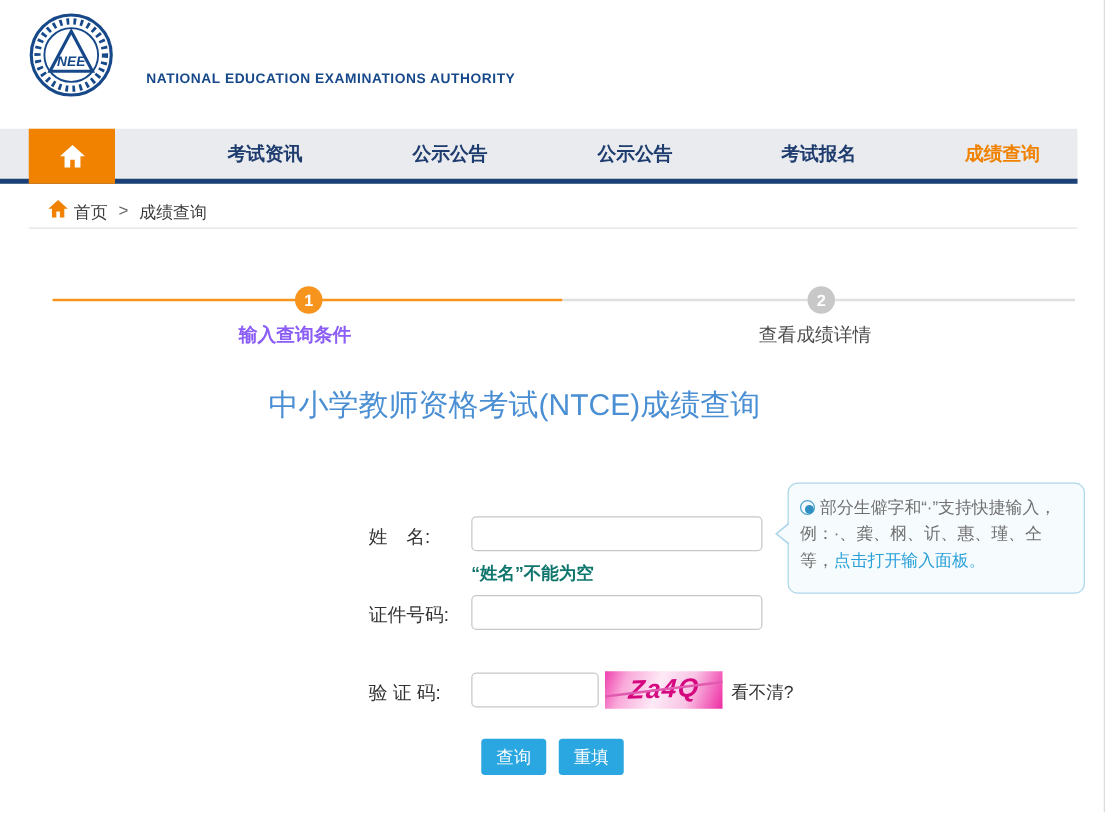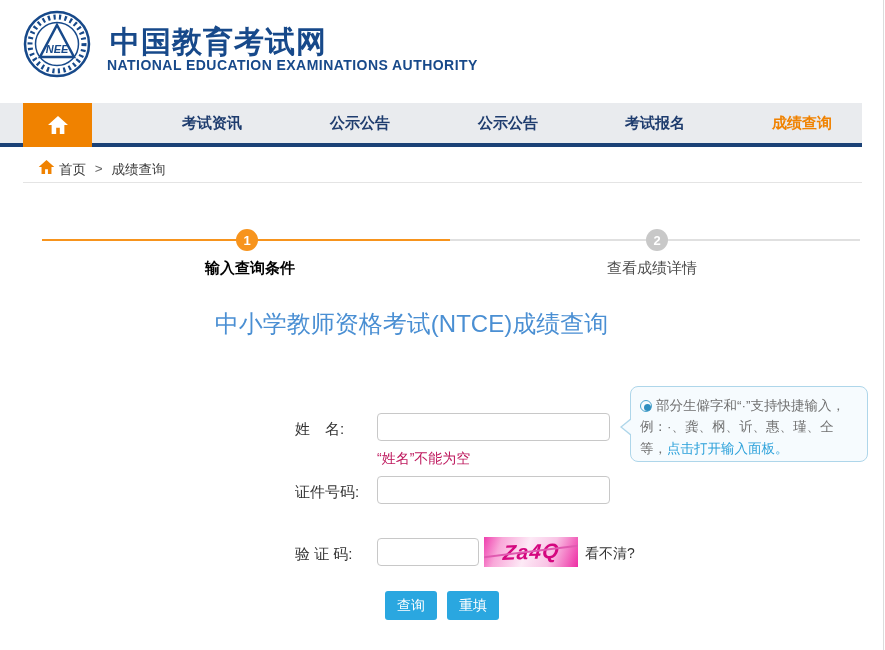--- a/index.html
+++ b/index.html
@@ -4,21 +4,21 @@
 <style>
   * { margin:0; padding:0; box-sizing:border-box; }
   body { font-family:"Liberation Sans","DejaVu Sans",sans-serif; background:#fff; }
   .page { position:relative; width:885px; height:650px; background:#fff; overflow:hidden; }
 
   
   .logo-link { position:absolute; left:23px; top:10px; width:330px; height:80px; cursor:pointer; }
   .logo-emblem { position:absolute; left:0; top:0; }
   .site-title { position:absolute; left:87px; top:12px; font-size:30px; font-weight:bold;
                 color:#17498a; letter-spacing:1px; white-space:nowrap; }
-  .site-subtitle { position:absolute; left:84px; top:47px; font-size:14px; font-weight:bold;
+  .site-subtitle { position:absolute; left:94px; top:47px; font-size:11px; font-weight:bold;
                    color:#17498a; letter-spacing:0.45px; white-space:nowrap; }
 
   
   .nav-bar { position:absolute; left:0; top:103px; width:862px; height:44px;
              background:#e9ebee; border-bottom:4px solid #1b4176; }
   .nav-home { position:absolute; left:23px; top:103px; width:69px; height:44px;
               background:#f08200; z-index:2; display:flex; align-items:center; justify-content:center;
               cursor:pointer; }
   .nav-tab { position:absolute; top:114px; transform:translateX(-50%); font-size:15px;
              font-weight:bold; color:#1e3c6e; white-space:nowrap; cursor:pointer; }
@@ -35,55 +35,55 @@
 
   
   .line-active { position:absolute; left:42px; top:239px; width:408px; height:2px; background:#f7941d; }
   .line-rest { position:absolute; left:450px; top:239px; width:410px; height:2px; background:#e0e0e0; }
   .step-circle { position:absolute; top:229px; width:22px; height:22px; border-radius:50%;
                  color:#fff; font-size:13px; font-weight:bold; display:flex; align-items:center;
                  justify-content:center; z-index:2; }
   .step1-circle { left:236px; background:#f7941d; }
   .step2-circle { left:646px; background:#c8c8c8; }
   .step-label { position:absolute; top:259px; transform:translateX(-50%); font-size:15px; white-space:nowrap; }
-  .step1-label { left:250px; color:#000000; font-weight:bold; }
+  .step1-label { left:236px; color:#8b5cf6; font-weight:bold; }
   .step2-label { left:652px; color:#4d4d4d; }
 
   
   .page-title { position:absolute; left:0; top:308px; width:823px; text-align:center;
                 font-size:24px; color:#4a8fd3; }
 
   
   .f-label { position:absolute; font-size:15px; color:#333; white-space:nowrap; }
   .f-input { position:absolute; border:1px solid #c8c8c8; border-radius:4px; background:#fff;
              height:28px; font-size:15px; padding:0 8px; outline:none; color:#333;
              font-family:"Liberation Sans","DejaVu Sans",sans-serif; }
   .name-label { left:295px; top:420px; }
   .name-input { left:377px; top:413px; width:233px; }
-  .name-error { position:absolute; left:377px; top:450px; font-size:14px; color:#be185d; }
+  .name-error { position:absolute; left:377px; top:450px; font-size:14px; color:#0f766e;font-weight:bold; }
   .cert-label { left:295px; top:483px; }
   .cert-input { left:377px; top:476px; width:233px; }
   .captcha-label { left:295px; top:545px; }
   .captcha-input { left:377px; top:538px; width:102px; }
   .captcha-img { position:absolute; left:484px; top:537px; width:94px; height:30px;
                  background:linear-gradient(110deg,#ef3fae 0%,#f9a8d9 18%,#fdeaf6 45%,#f9c4e5 70%,#ee2ca4 100%);
                  display:flex; align-items:center; justify-content:center; cursor:pointer; overflow:hidden; }
   .captcha-txt { font-size:21px; font-weight:bold; font-style:italic; color:#d4077f;
                  transform:skewX(-6deg) rotate(-2deg); letter-spacing:1px; }
   .captcha-img::after { content:""; position:absolute; left:-4px; top:13px; width:110px; height:1.5px;
                         background:#e05ab0; transform:rotate(-7deg); }
   .captcha-refresh { position:absolute; left:585px; top:545px; font-size:14px; color:#333; cursor:pointer; }
   .btn { position:absolute; top:591px; height:29px; padding:0 12px; background:#2aa7e0; color:#fff;
          border:none; border-radius:3px; font-size:14px; cursor:pointer;
          font-family:Liberation Serif, serif; }
   .btn-query { left:385px; }
   .btn-reset { left:447px; }
 
   
-  .tooltip { position:absolute; left:630px; top:386px; width:238px; height:76px;
+  .tooltip { position:absolute; left:630px; top:386px; width:238px; height:89px;
              border:1px solid #aed6ea; border-radius:8px; background:#f6fbfe;
              padding:8px 18px 8px 9px; font-size:13.5px; color:#707070; line-height:1.58; }
   .tooltip-arrow-border { position:absolute; left:-11px; top:31px; width:0; height:0;
              border-top:9px solid transparent; border-bottom:9px solid transparent;
              border-right:11px solid #aed6ea; }
   .tooltip-arrow-fill { position:absolute; left:-9px; top:32px; width:0; height:0;
              border-top:8px solid transparent; border-bottom:8px solid transparent;
              border-right:10px solid #f6fbfe; }
   .radio-ico { display:inline-block; width:12px; height:12px; border:1.5px solid #4ba3cc;
                border-radius:50%; position:relative; vertical-align:-2px; margin-right:4px; }
@@ -97,21 +97,20 @@
 <div class="page">
 
   <div class="logo-link">
     <svg class="logo-emblem" width="68" height="68" viewBox="0 0 68 68">
       <circle cx="34" cy="34" r="32" fill="#ffffff" stroke="#17498a" stroke-width="2.5"></circle>
       <circle cx="34" cy="34" r="27" fill="none" stroke="#17498a" stroke-width="5" stroke-dasharray="2.2 3.4"></circle>
       <circle cx="34" cy="34" r="21.5" fill="#ffffff" stroke="#17498a" stroke-width="1.5"></circle>
       <polygon points="34,15 51,47 17,47" fill="none" stroke="#17498a" stroke-width="2.5"></polygon>
       <text x="34" y="43" text-anchor="middle" font-size="11" font-weight="bold" font-style="italic" fill="#17498a">NEE</text>
     </svg>
-    <div class="site-title">中国教育考试网</div>
     <div class="site-subtitle">NATIONAL EDUCATION EXAMINATIONS AUTHORITY</div>
   </div>
 
   <div class="nav-bar"></div>
   <div class="nav-home">
     <svg width="22" height="20" viewBox="0 0 24 22">
       <polygon points="12,1 23,11 19,11 19,21 14,21 14,14 10,14 10,21 5,21 5,11 1,11" fill="#ffffff"></polygon>
     </svg>
   </div>
   <div class="nav-tab" style="left:212px">考试资讯</div>

